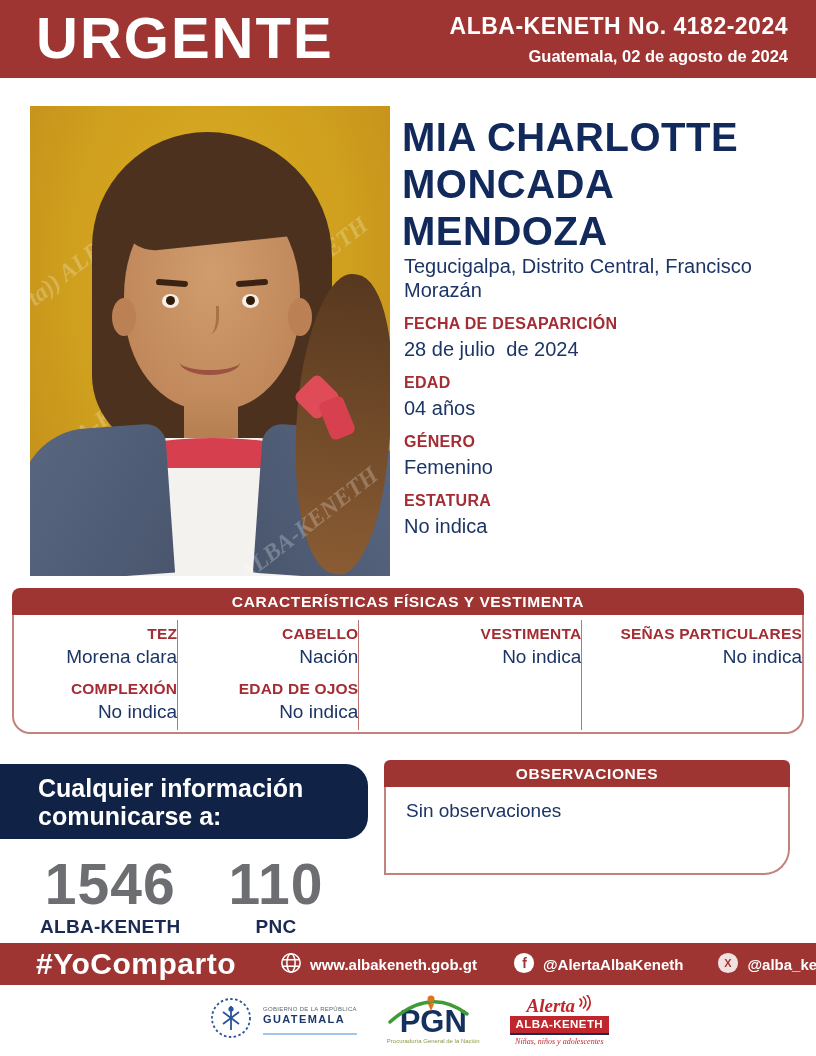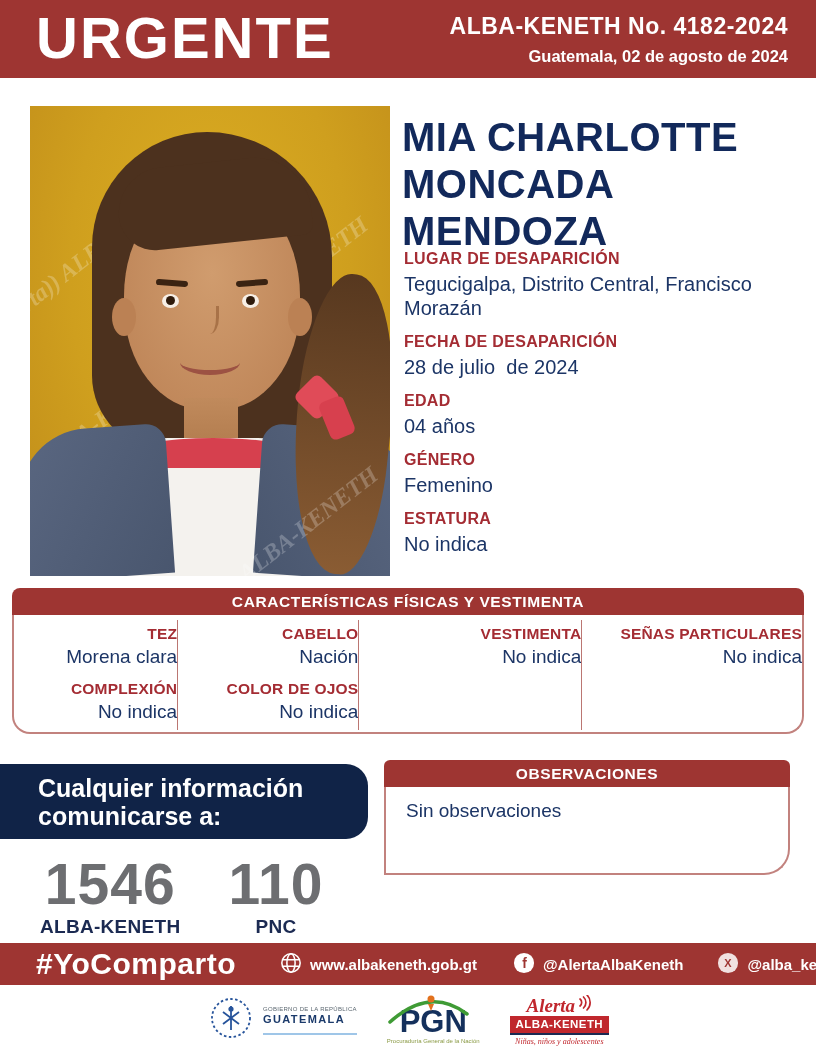--- a/index.html
+++ b/index.html
@@ -152,21 +152,20 @@
         <div class="b1"></div>
         <div class="b2"></div>
       </div>
     <span class="wm wm3">Alerta)) ALBA-KENETH</span>
   </div>
 
   <div class="name">MIA CHARLOTTE MONCADA MENDOZA</div>
 
   <div class="fields">
     <div>
-      <div class="f-label">LUGAR DE DESAPARICIÓN</div>
       <div class="f-value">Tegucigalpa, Distrito Central, Francisco Morazán</div>
     </div>
     <div>
       <div class="f-label">FECHA DE DESAPARICIÓN</div>
       <div class="f-value">28 de julio  de 2024</div>
     </div>
     <div>
       <div class="f-label">EDAD</div>
       <div class="f-value">04 años</div>
     </div>
@@ -197,21 +196,21 @@
       </div>
       <div class="cell vline">
         <div class="c-label">SEÑAS PARTICULARES</div>
         <div class="c-value">No indica</div>
       </div>
       <div class="cell">
         <div class="c-label">COMPLEXIÓN</div>
         <div class="c-value">No indica</div>
       </div>
       <div class="cell vline">
-        <div class="c-label">COLOR DE OJOS</div>
+        <div class="c-label">EDAD DE OJOS</div>
         <div class="c-value">No indica</div>
       </div>
       <div class="cell vline"></div>
       <div class="cell vline"></div>
     </div>
   </div>
 
   <div class="contact-box">
     <div class="contact-text">Cualquier información comunicarse a:</div>
   </div>

